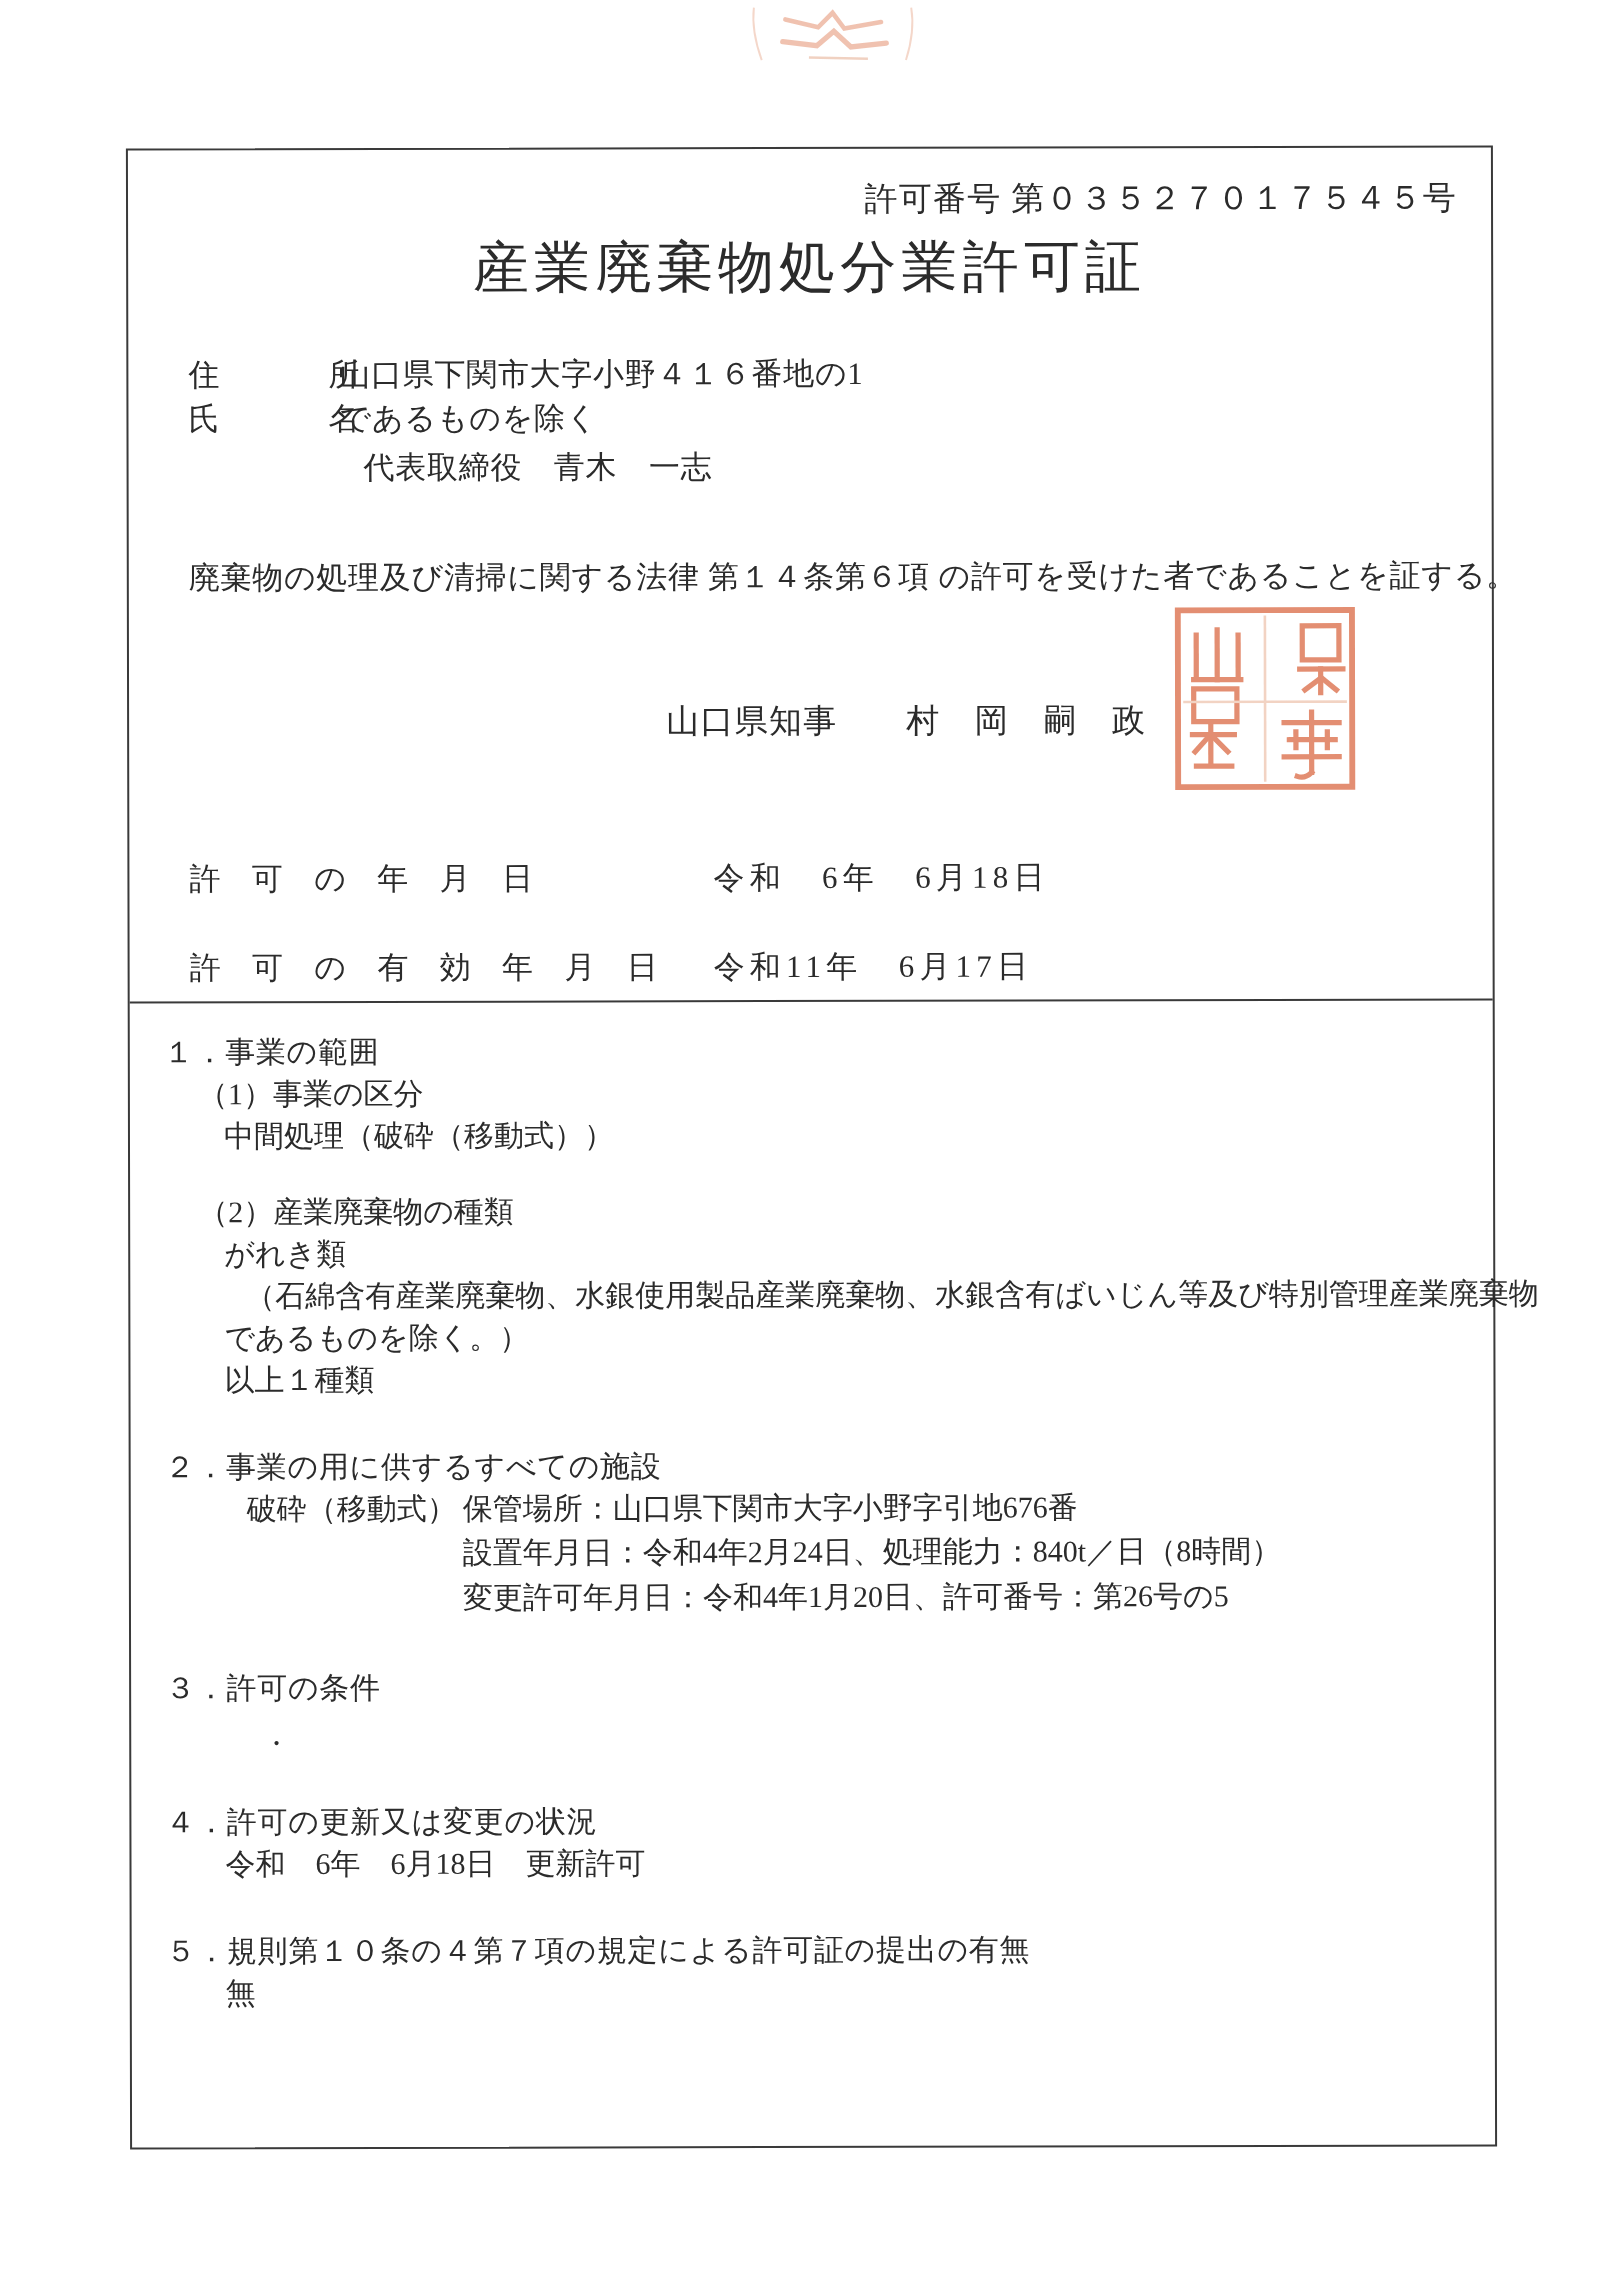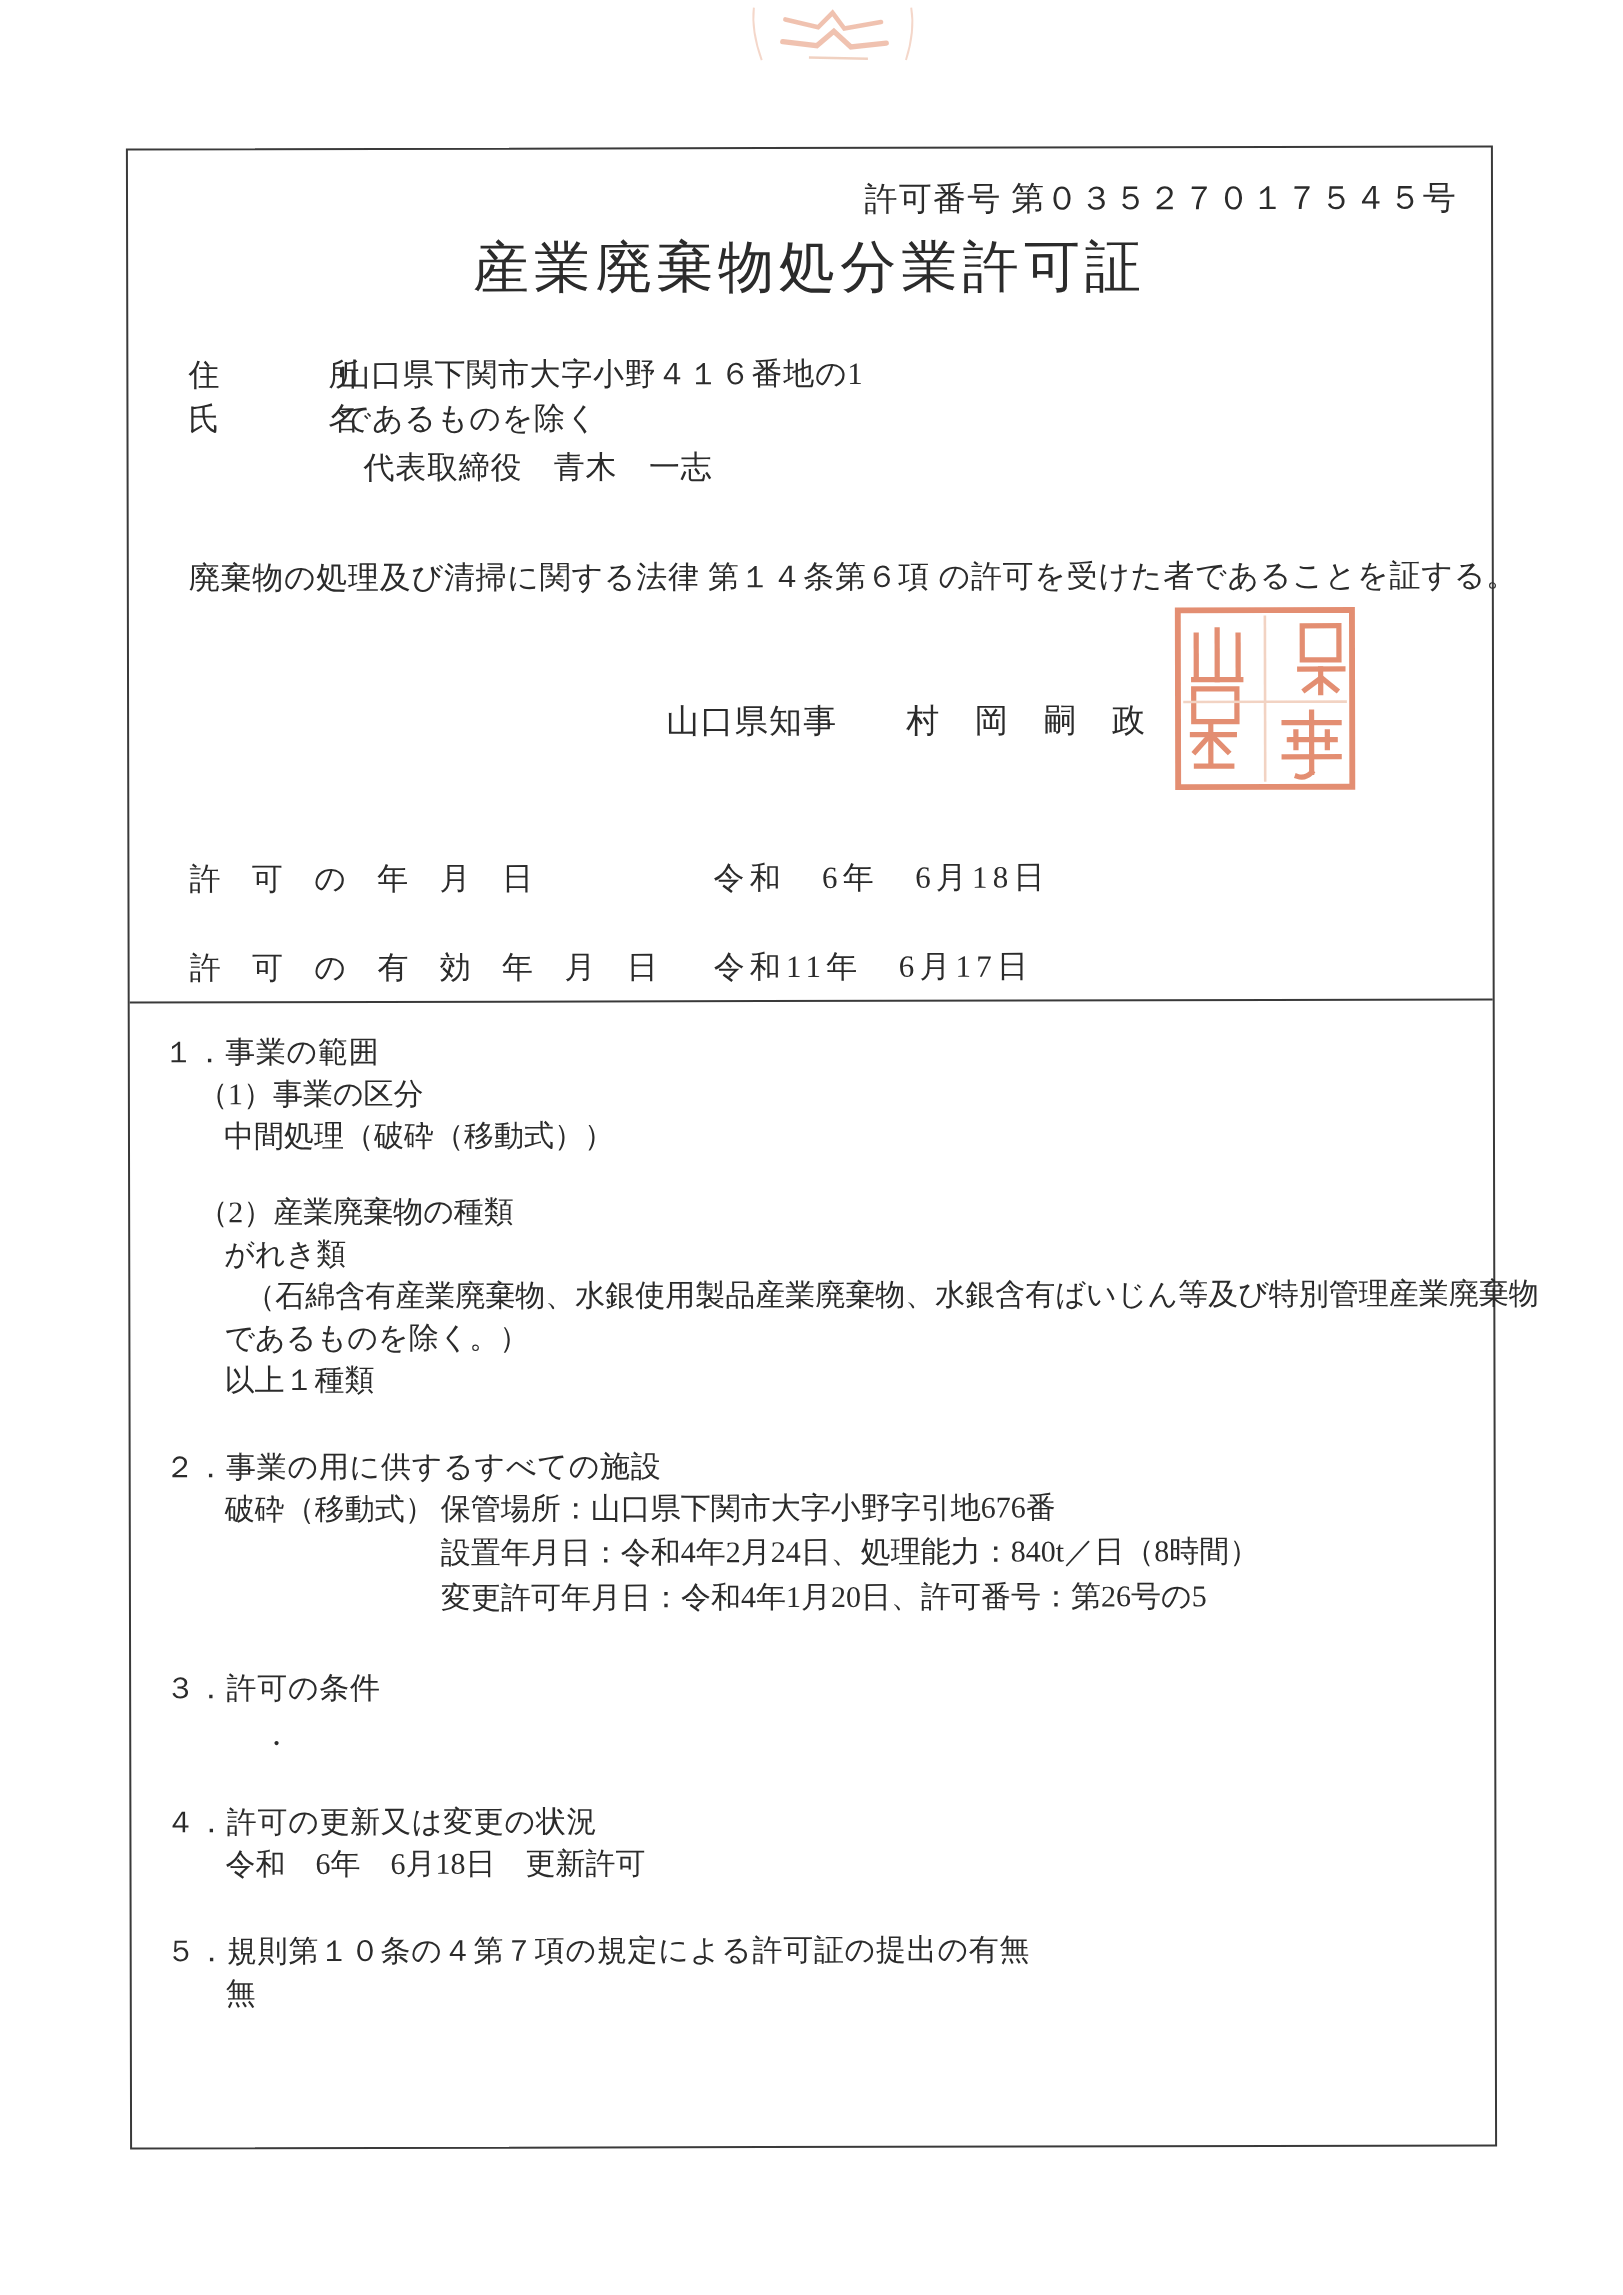--- a/index.html
+++ b/index.html
@@ -154,20 +154,21 @@
   .gap-lg { height: 41px; }
 
   .facility-grid {
     display: flex;
     padding-left: 60px;
   }
   .facility-kind {
     width: 216px;
     flex: none;
     white-space: nowrap;
+    margin-left: 22px;
   }
   .facility-lines > div { white-space: nowrap; margin-bottom: 2.6px; }
 
   .cond-dot {
     padding-left: 98px;
     font-size: 26px;
     line-height: 1;
     margin-top: 22px;
   }
   .nowrap { white-space: nowrap; }

